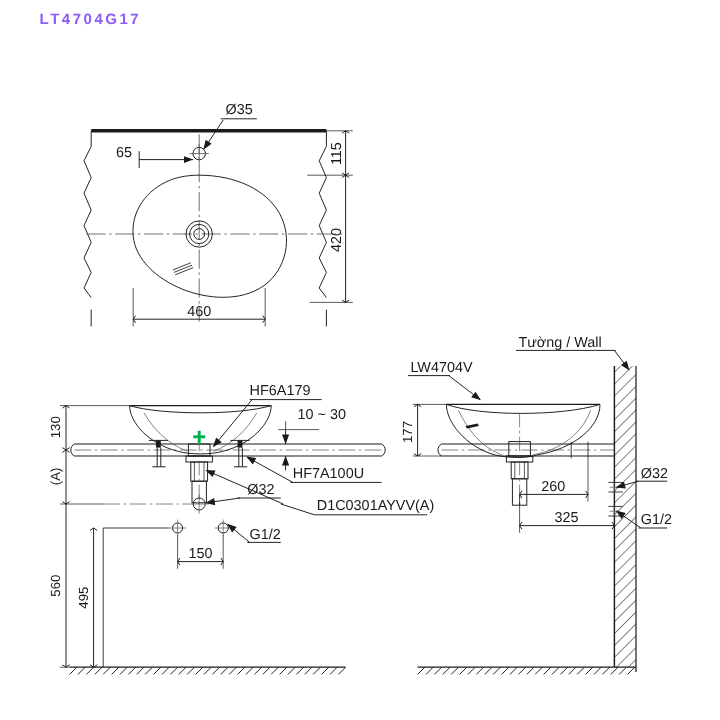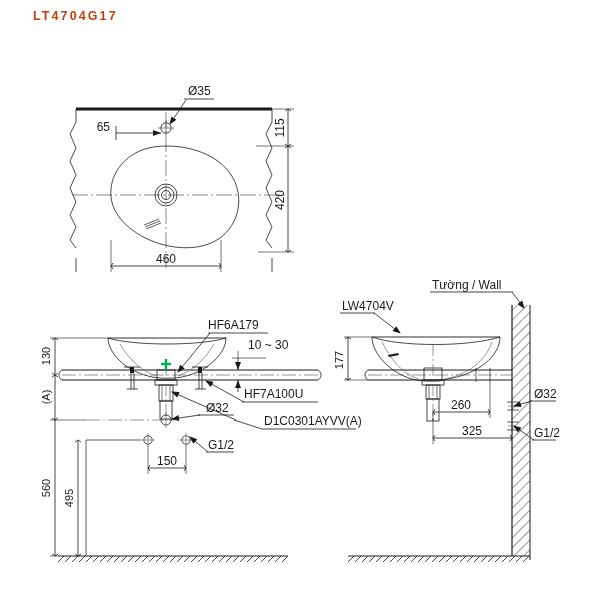--- a/index.html
+++ b/index.html
@@ -9,21 +9,21 @@
     font-family:"Liberation Sans","DejaVu Sans",sans-serif;
     color:#1a1a1a;
     overflow:hidden;
     position:relative;
   }
   #sheet{position:absolute;left:0;top:0;width:556px;height:600px;}
   #sheet svg{display:block;}
   .ttl{
     position:absolute;left:33px;top:9px;
     font-size:12.5px;font-weight:bold;letter-spacing:2.1px;
-    color:#c2410c;
+    color:#8b5cf6;
   }
   text{font-family:"Liberation Sans","DejaVu Sans",sans-serif;fill:#1a1a1a;}
 </style>
 </head>
 <body>
 
 <div class="ttl">LT4704G17</div>
 
 <div id="sheet">
 <svg width="600" height="600" viewBox="0 0 600 600" xmlns="http://www.w3.org/2000/svg">

